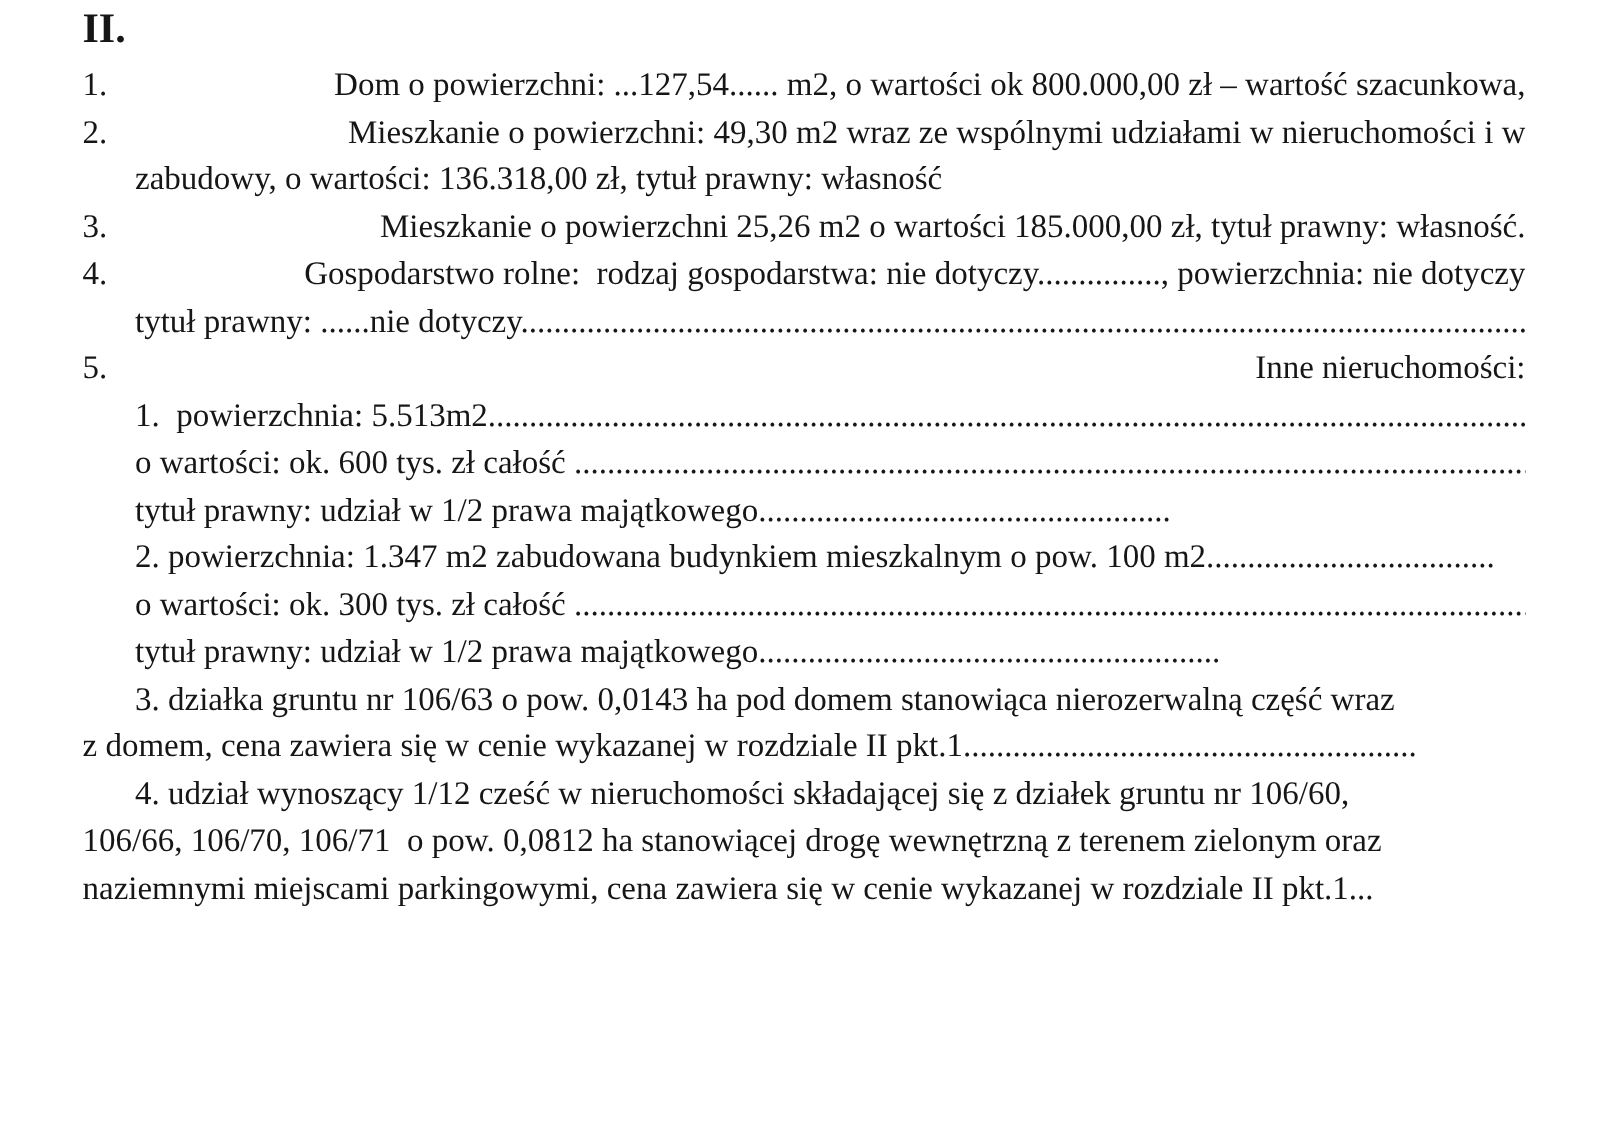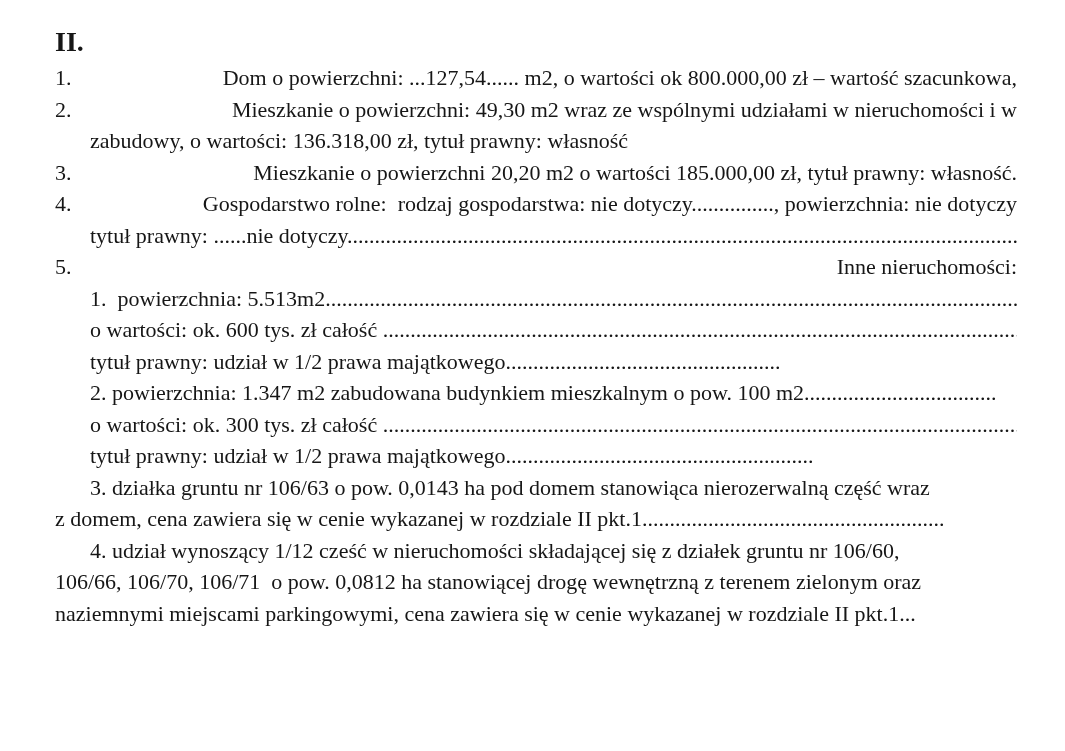--- a/index.html
+++ b/index.html
@@ -9,21 +9,21 @@
   }
   .page {
     position: relative;
     width: 1065px;
     height: 751px;
     box-sizing: border-box;
     background: #ffffff;
     color: #161616;
     font-family: "Liberation Serif", "DejaVu Serif", serif;
     font-size: 22px;
-    padding: 22px 48px 0 55px;
+    padding: 0 48px 0 55px;
     overflow: hidden;
   }
   .heading {
     font-size: 28px;
     font-weight: 700;
     line-height: 40px;
     white-space: pre;
   }
   .line {
     line-height: 31.5px;
@@ -53,21 +53,21 @@
 </style>
 </head>
 <body>
 
 <div class="page">
   <div class="heading">II.</div>
   <div id="doc-body">
       <div class="line row"><span class="num">1.</span><span class="txt">Dom o powierzchni: ...127,54...... m2, o wartości ok 800.000,00 zł – wartość szacunkowa,</span></div>
       <div class="line row"><span class="num">2.</span><span class="txt">Mieszkanie o powierzchni: 49,30 m2 wraz ze wspólnymi udziałami w nieruchomości i w</span></div>
       <div class="line ind">zabudowy, o wartości: 136.318,00 zł, tytuł prawny: własność</div>
-      <div class="line row"><span class="num">3.</span><span class="txt">Mieszkanie o powierzchni 20,20 m2 o wartości 185.000,00 zł, tytuł prawny: własność.</span></div>
+      <div class="line row"><span class="num">3.</span><span class="txt">Mieszkanie o powierzchni 25,26 m2 o wartości 185.000,00 zł, tytuł prawny: własność.</span></div>
       <div class="line row"><span class="num">4.</span><span class="txt">Gospodarstwo rolne:  rodzaj gospodarstwa: nie dotyczy..............., powierzchnia: nie dotyczy</span></div>
       <div class="line ind">tytuł prawny: ......nie dotyczy..................................................................................................................................</div>
       <div class="line row"><span class="num">5.</span><span class="txt">Inne nieruchomości:</span></div>
       <div class="line ind">1.  powierzchnia: 5.513m2............................................................................................................................................</div>
       <div class="line ind">o wartości: ok. 600 tys. zł całość ........................................................................................................................</div>
       <div class="line ind">tytuł prawny: udział w 1/2 prawa majątkowego..................................................</div>
       <div class="line ind">2. powierzchnia: 1.347 m2 zabudowana budynkiem mieszkalnym o pow. 100 m2...................................</div>
       <div class="line ind">o wartości: ok. 300 tys. zł całość ........................................................................................................................</div>
       <div class="line ind">tytuł prawny: udział w 1/2 prawa majątkowego........................................................</div>
       <div class="line ind">3. działka gruntu nr 106/63 o pow. 0,0143 ha pod domem stanowiąca nierozerwalną część wraz</div>

